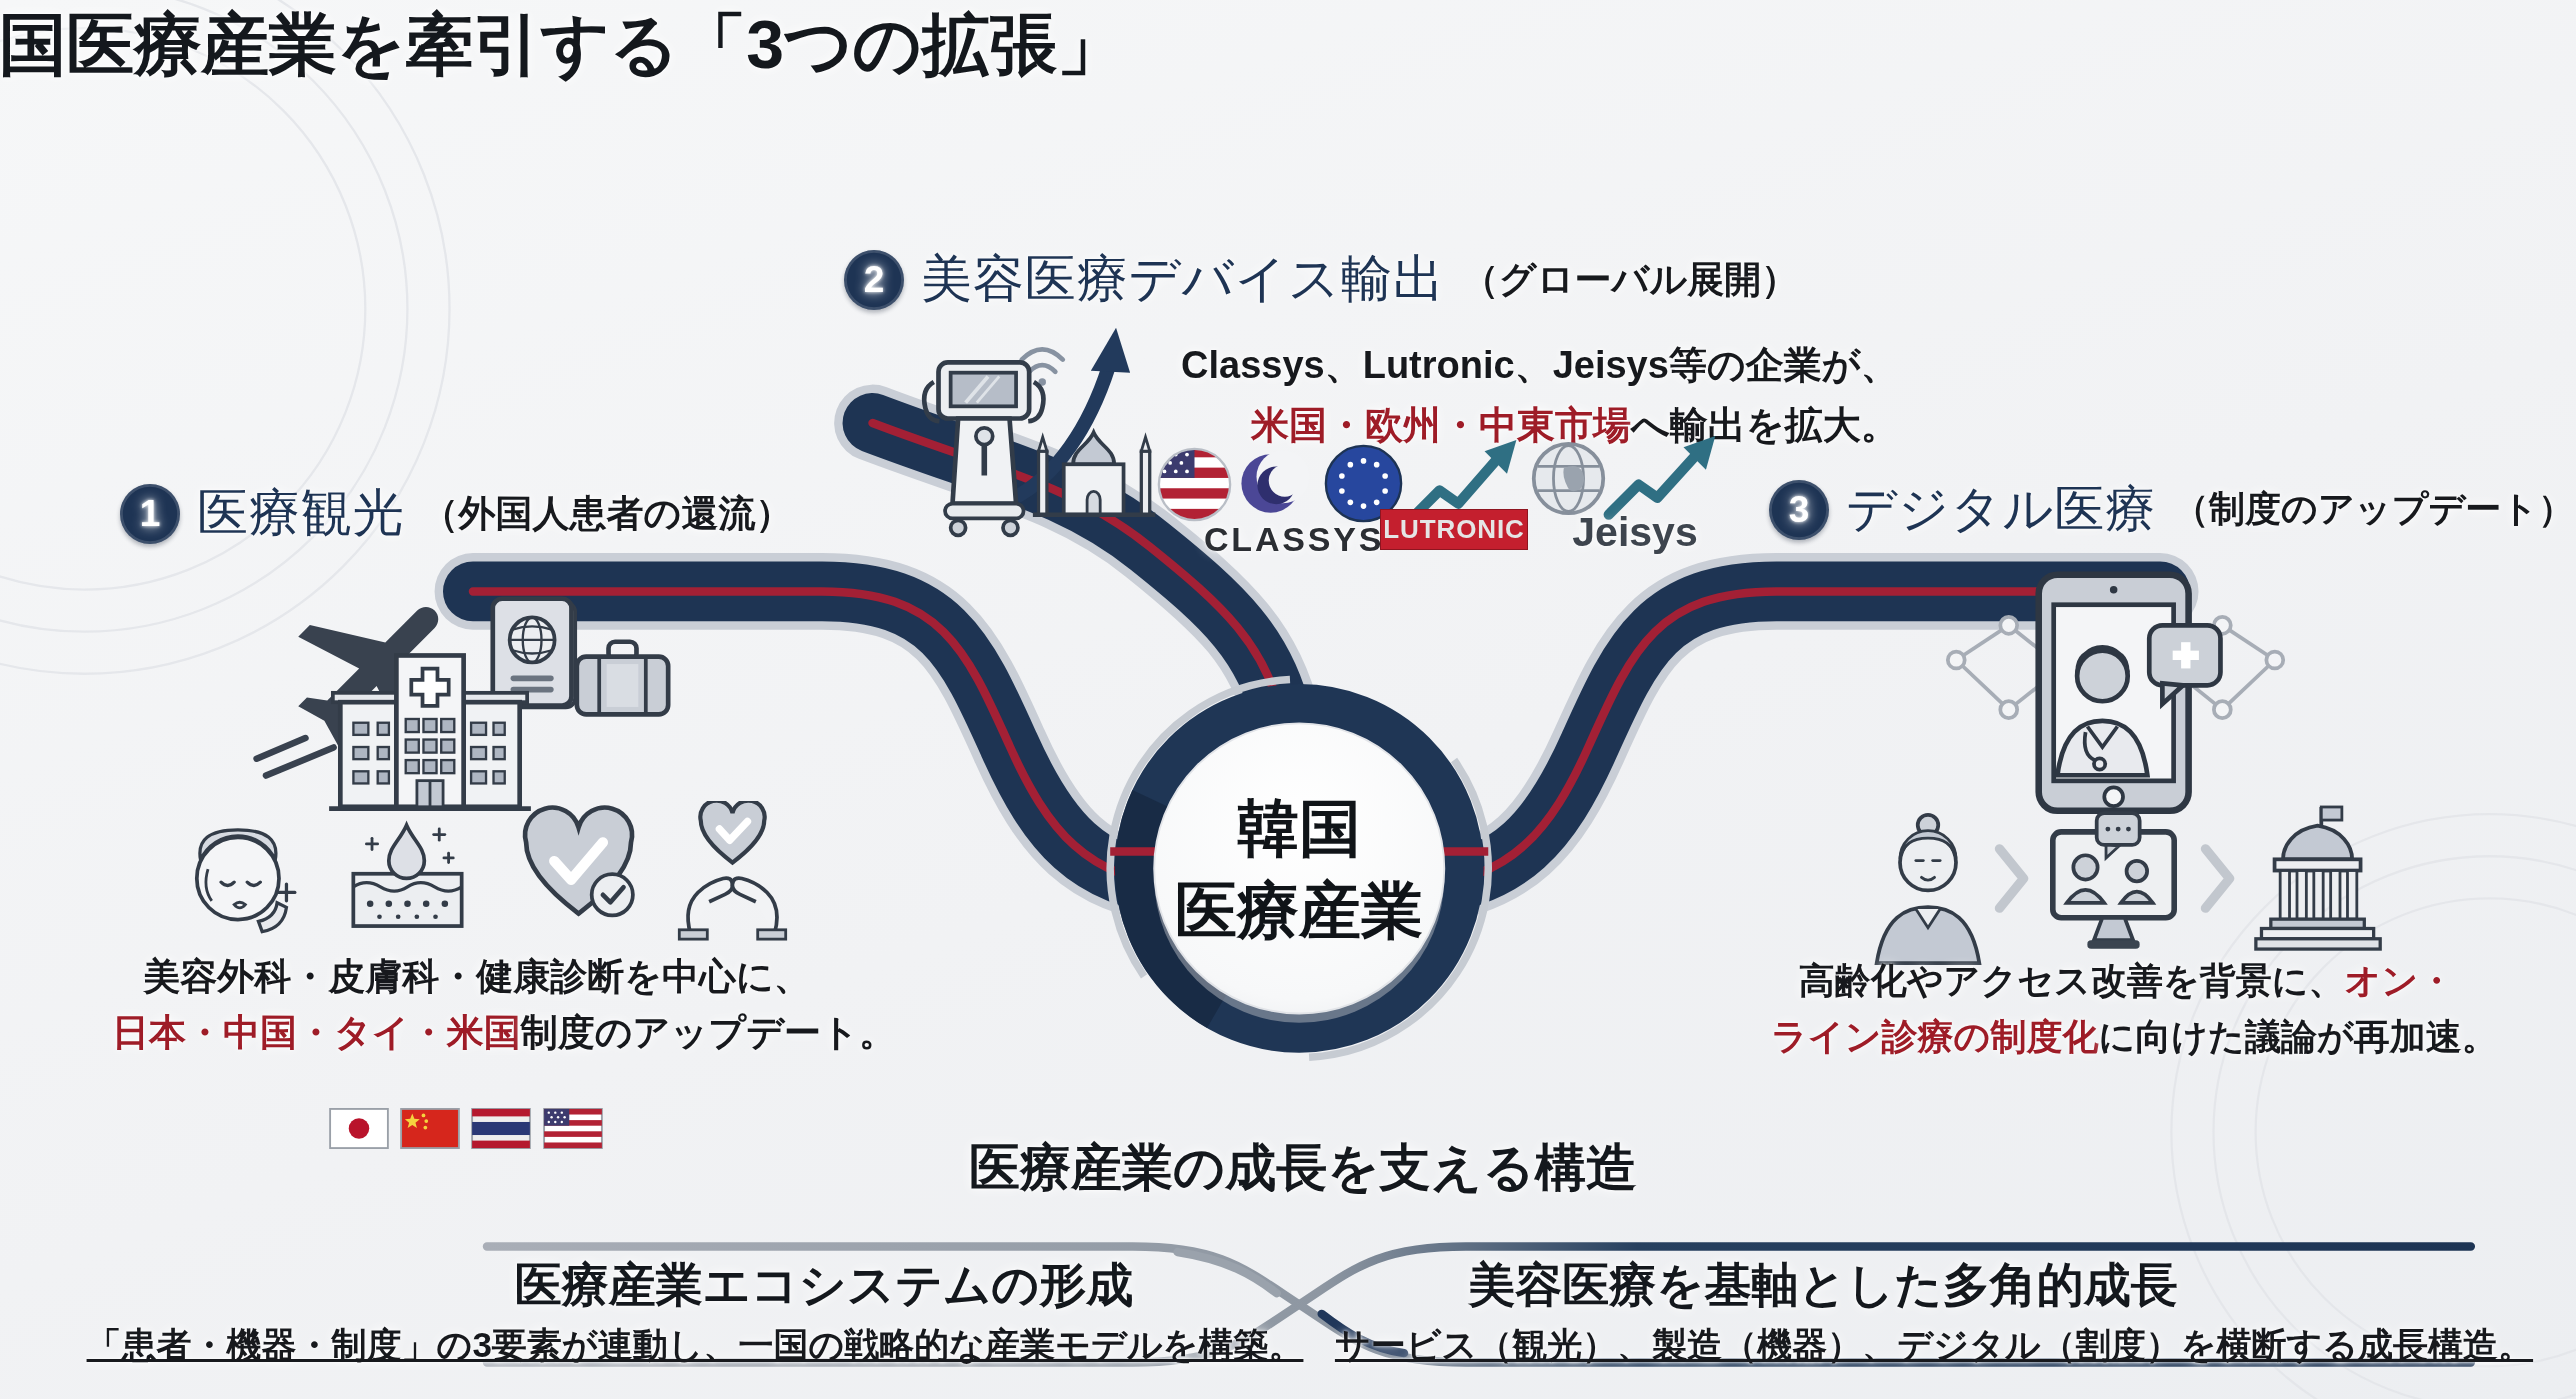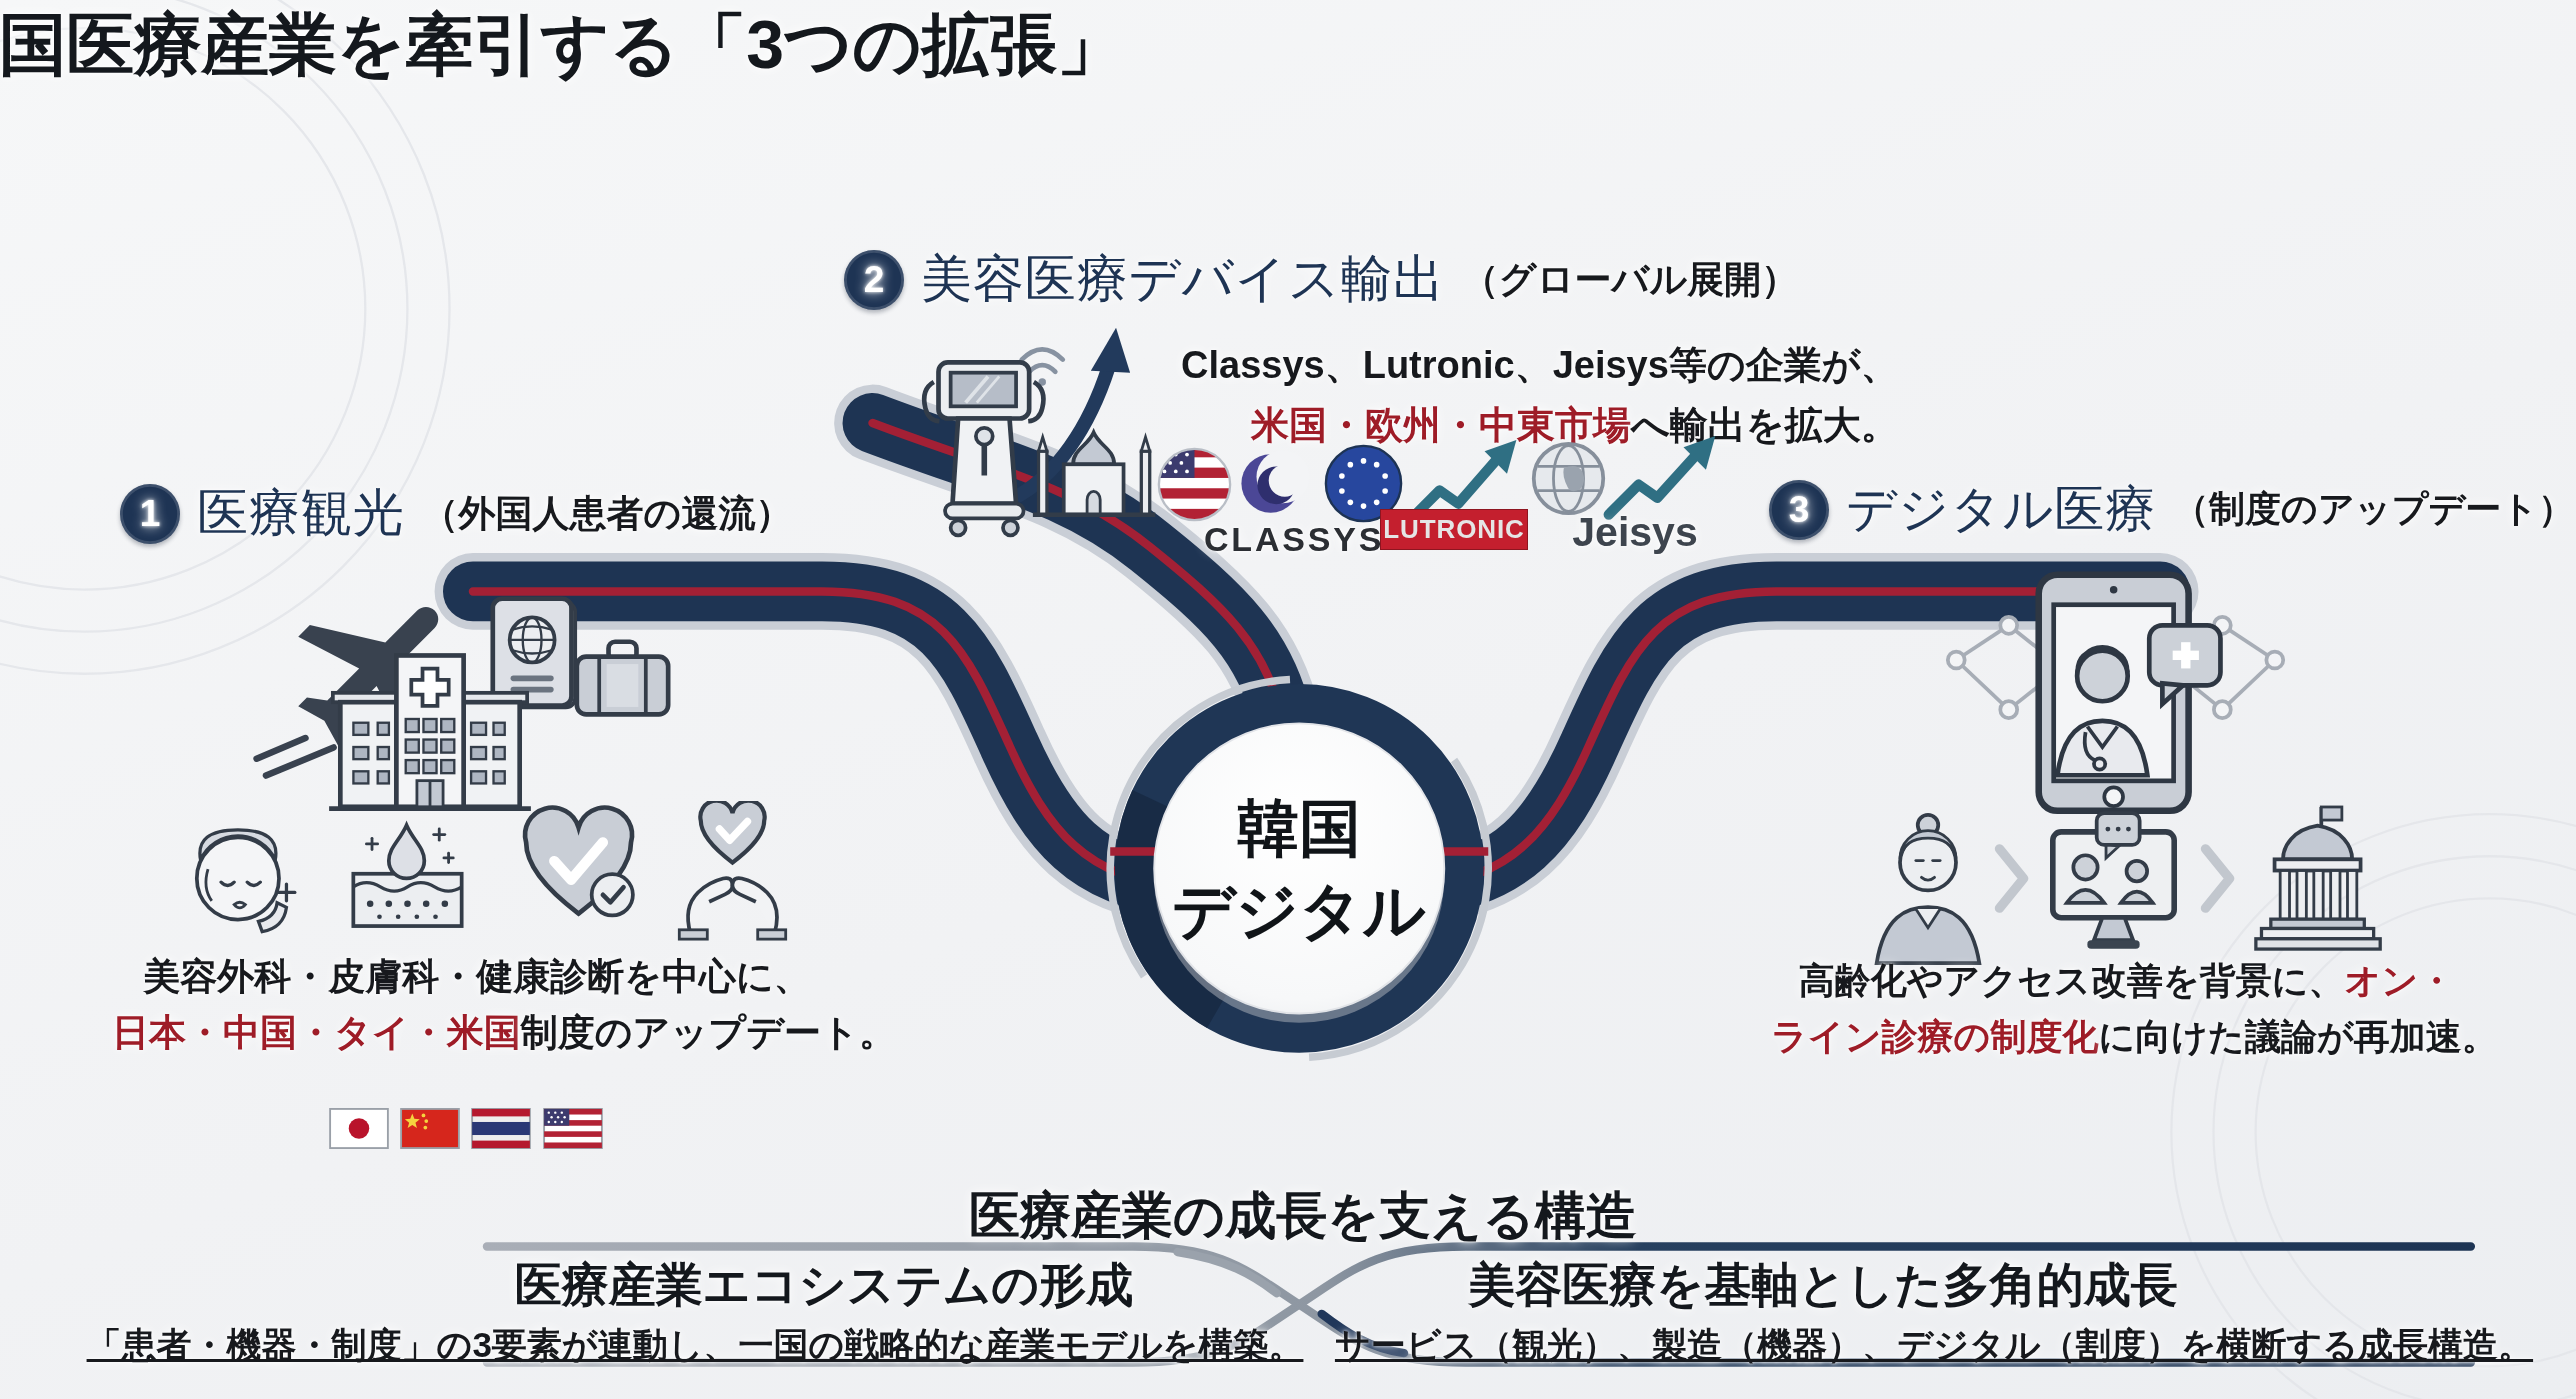--- a/index.html
+++ b/index.html
@@ -14,21 +14,21 @@
   .num{width:60px;height:60px;border-radius:50%;background:#1e3454;color:#ffffff;
        display:flex;align-items:center;justify-content:center;font-size:37px;font-weight:800;
        box-shadow:0 2.8px 4.7px rgba(20,30,50,.3), inset 0 0 0 2.8px rgba(255,255,255,.14);flex:0 0 auto;}
   .hdr .t{font-size:51px;font-weight:400;color:#1e3454;letter-spacing:0.9px;}
   .hdr .s{font-size:37px;font-weight:800;color:#17191d;}
   .desc{font-weight:800;color:#17191d;line-height:1.5;text-align:center;}
   .desc .line{white-space:nowrap;}
   .red{color:#9e1c27;}
   .center-label{left:1299px;top:788px;transform:translateX(-50%);text-align:center;
       font-size:62px;font-weight:800;color:#101418;line-height:82px;white-space:nowrap;}
-  .bheading{transform:translateX(-50%);font-size:51px;font-weight:800;color:#14181d;white-space:nowrap;margin-top:48px;}
+  .bheading{transform:translateX(-50%);font-size:51px;font-weight:800;color:#14181d;white-space:nowrap;}
   .btitle{transform:translateX(-50%);font-size:47px;font-weight:800;color:#14181d;white-space:nowrap;}
   .bdesc{transform:translateX(-50%);font-size:35px;font-weight:800;color:#17191d;white-space:nowrap;text-decoration:underline;}
   .wordmark{color:#2b2e33;font-weight:600;text-align:center;}
   .lutronic{background:#c41f2e;border:1.9px solid #8e1520;color:#e5e5e5;font-weight:700;
       display:flex;align-items:center;justify-content:center;font-size:26px;letter-spacing:0.9px;}
   .flagrow{display:flex;gap:11.2px;}
 </style>
 </head>
 <body>
 
@@ -481,21 +481,21 @@
     <rect x="2" y="143" width="133" height="11" fill="#dfe2e7" stroke="#333c48" stroke-width="3.5"></rect>
   </svg>
 
   <div class="abs desc tshadow" style="left:1771px;top:953px;width:711px;font-size:36px;line-height:56px">
     <div class="line"><span>高齢化やアクセス改善を背景に、</span><span class="red">オン・</span></div>
     <div class="line"><span class="red">ライン診療の制度化</span><span>に向けた議論が再加速。</span></div>
   </div>
 
   <div class="abs center-label">
     <div>韓国</div>
-    <div>デジタル</div>
+    <div>医療産業</div>
   </div>
 
   <div class="abs bheading tshadow" style="left:1303px;top:1134px">医療産業の成長を支える構造</div>
 
   <div class="abs btitle tshadow" style="left:824px;top:1254px">医療産業エコシステムの形成</div>
   <div class="abs bdesc tshadow" style="left:695px;top:1322px">「患者・機器・制度」の3要素が連動し、一国の戦略的な産業モデルを構築。</div>
 
   <div class="abs btitle tshadow" style="left:1823px;top:1254px">美容医療を基軸とした多角的成長</div>
   <div class="abs bdesc tshadow" style="left:1934px;top:1322px">サービス（観光）、製造（機器）、デジタル（割度）を横断する成長構造。</div>
 

